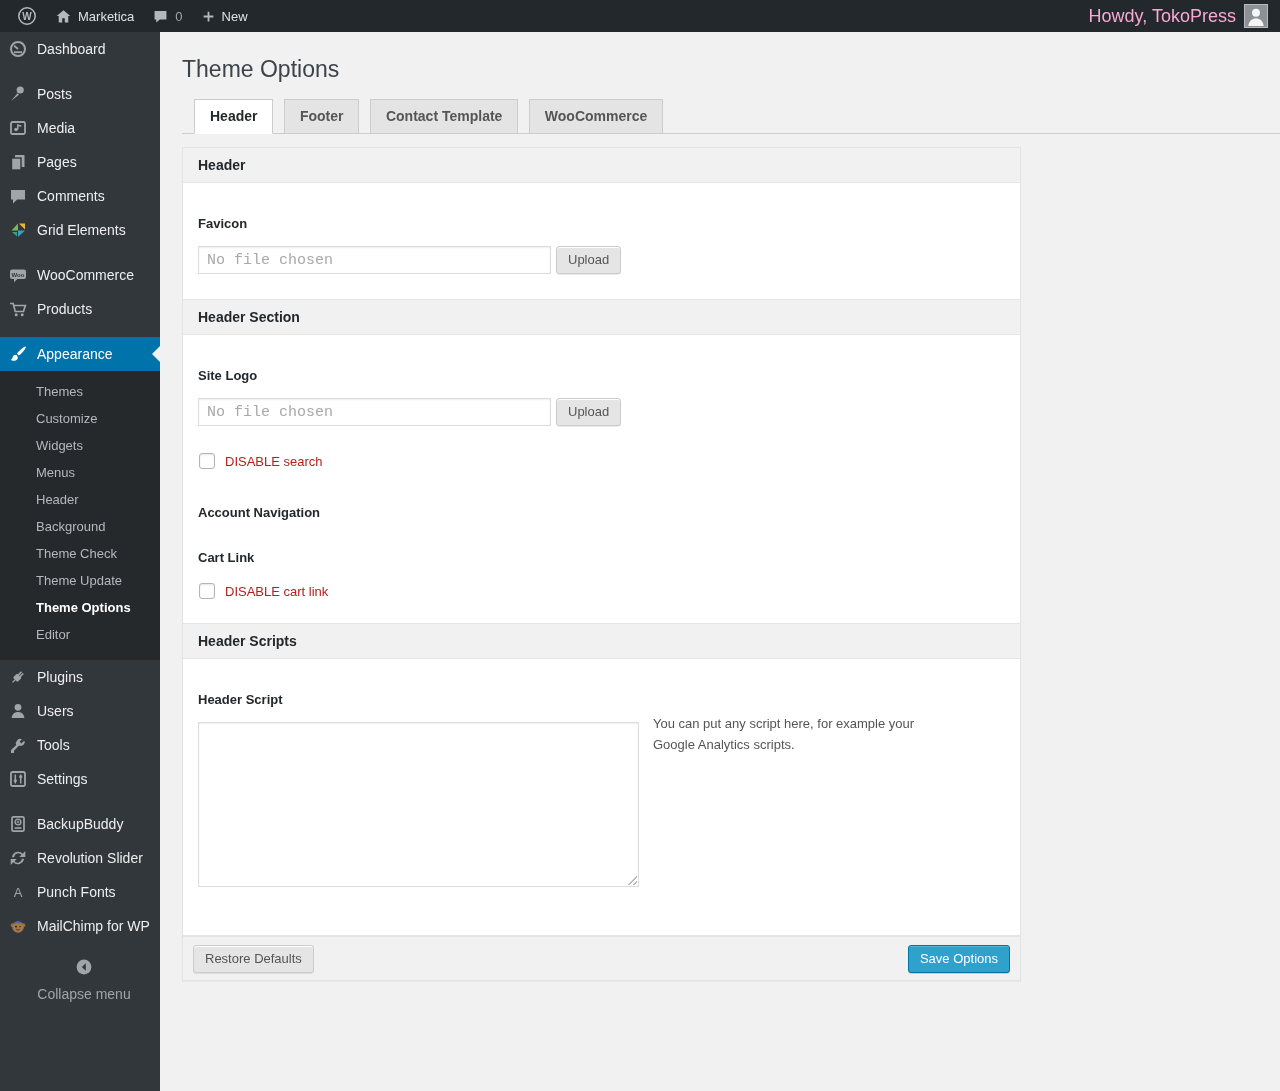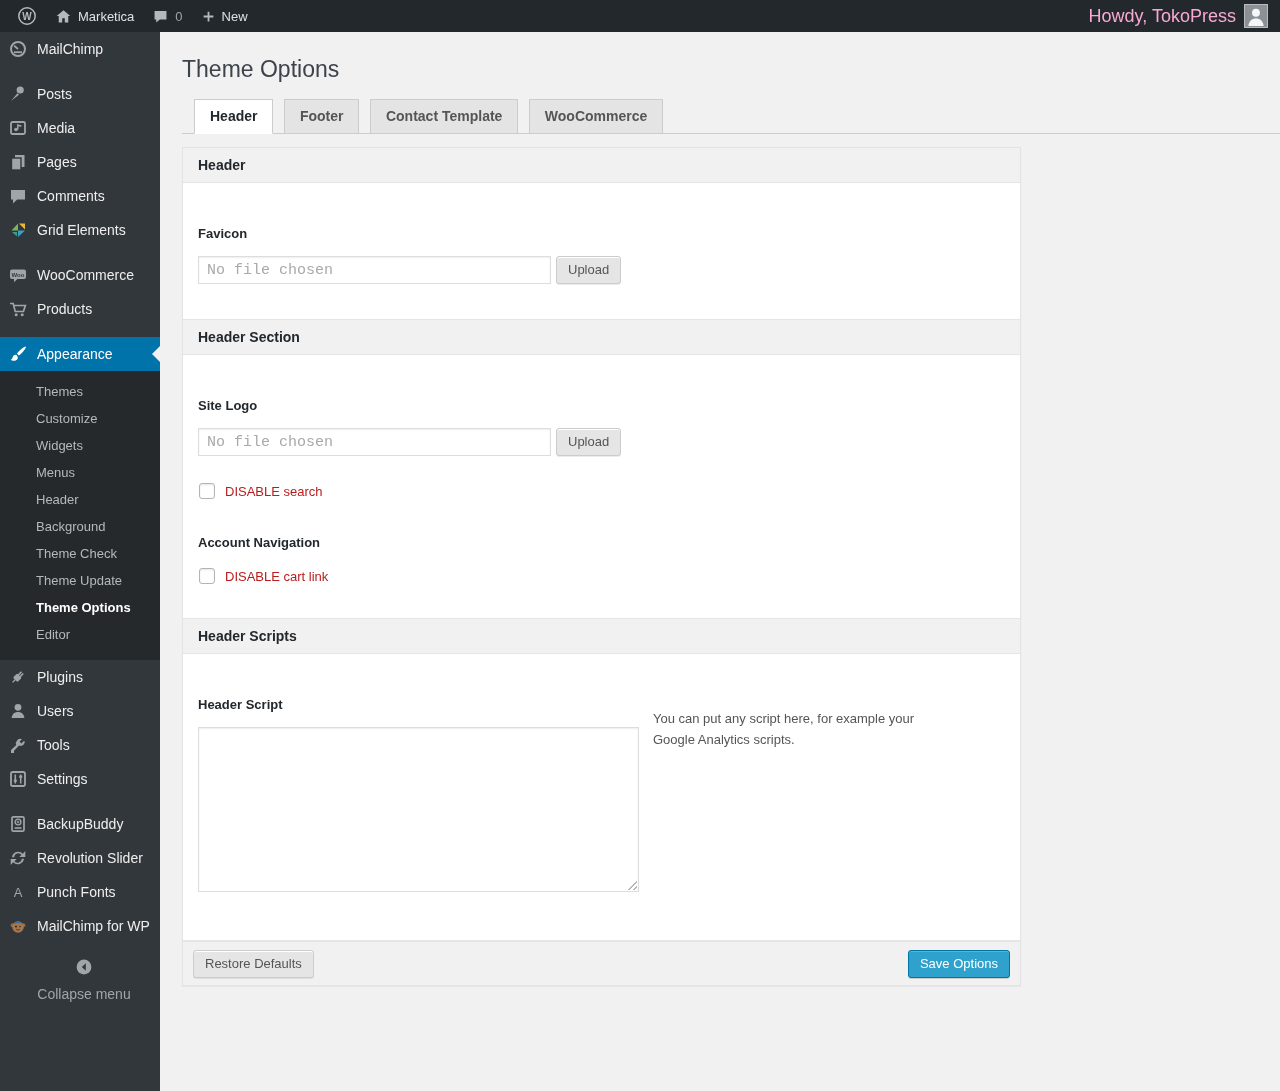--- a/index.html
+++ b/index.html
@@ -66,21 +66,21 @@
 
   
   .panel { margin-top:13px; width:839px; background:#fff;
     border:1px solid #e3e3e3; box-shadow:0 1px 1px rgba(0,0,0,.04); }
   .bar {
     background:#f1f1f1; border-bottom:1px solid #e5e5e5;
     height:35px; line-height:35px; padding:0 15px;
     font-size:14px; font-weight:600; color:#23282d;
   }
   .bar + .sec { border-top:none; }
-  .sec { padding:14px 15px; background:#fff; border-bottom:1px solid #e5e5e5; }
+  .sec { padding:4px 15px; background:#fff; border-bottom:1px solid #e5e5e5; }
   .sec:last-of-type { border-bottom:none; }
   .field-label { font-size:13px; font-weight:700; color:#23282d;
     padding-top:29px; line-height:16px; }
   .file-row { margin-top:14px; padding-bottom:21px; display:flex; align-items:center; }
   .file-input {
     width:353px; height:28px; border:1px solid #ddd; background:#fff;
     padding:0 8px; font-size:15px; color:#32373c; outline:none;
     box-shadow:inset 0 1px 2px rgba(0,0,0,.07); border-radius:0;
     font-family:Liberation Mono, monospace;
   }
@@ -173,21 +173,21 @@
 <div class="sidebar">
 
   <div class="menu-item">
     <span class="mi-icon">
       <svg width="20" height="20" viewBox="0 0 20 20">
           <circle cx="10" cy="10" r="7" fill="none" stroke="#a0a5aa" stroke-width="2"></circle>
           <path d="M10 10L6.2 6.8" stroke="#a0a5aa" stroke-width="1.8"></path>
           <path d="M6 13.2h8" stroke="#a0a5aa" stroke-width="1.8"></path>
         </svg>
     </span>
-    <span>MailChimp</span>
+    <span>Dashboard</span>
   </div>
   <div class="menu-spacer"></div>
   <div class="menu-item">
     <span class="mi-icon">
       <svg width="20" height="20" viewBox="0 0 20 20">
           <circle cx="12.2" cy="6" r="3.6" fill="#a0a5aa"></circle>
           <path d="M9.4 9.2L3 17l8-6.2z" fill="#a0a5aa"></path>
         </svg>
     </span>
     <span>Posts</span>
@@ -411,20 +411,21 @@
         <button class="btn upload-btn">Upload</button>
       </div>
 
       <div class="cb-row">
         <input type="checkbox" class="checkbox" style="">
         <span class="cb-label">DISABLE search</span>
       </div>
 
       <div class="field-label">Account Navigation</div>
 
+      <div class="field-label">Cart Link</div>
       <div class="cb-row">
         <input type="checkbox" class="checkbox" style="">
         <span class="cb-label">DISABLE cart link</span>
       </div>
     </div>
 
     <div class="bar">Header Scripts</div>
     <div class="sec scripts-body">
       <div class="field-label">Header Script</div>
       <div class="ta-wrap">

